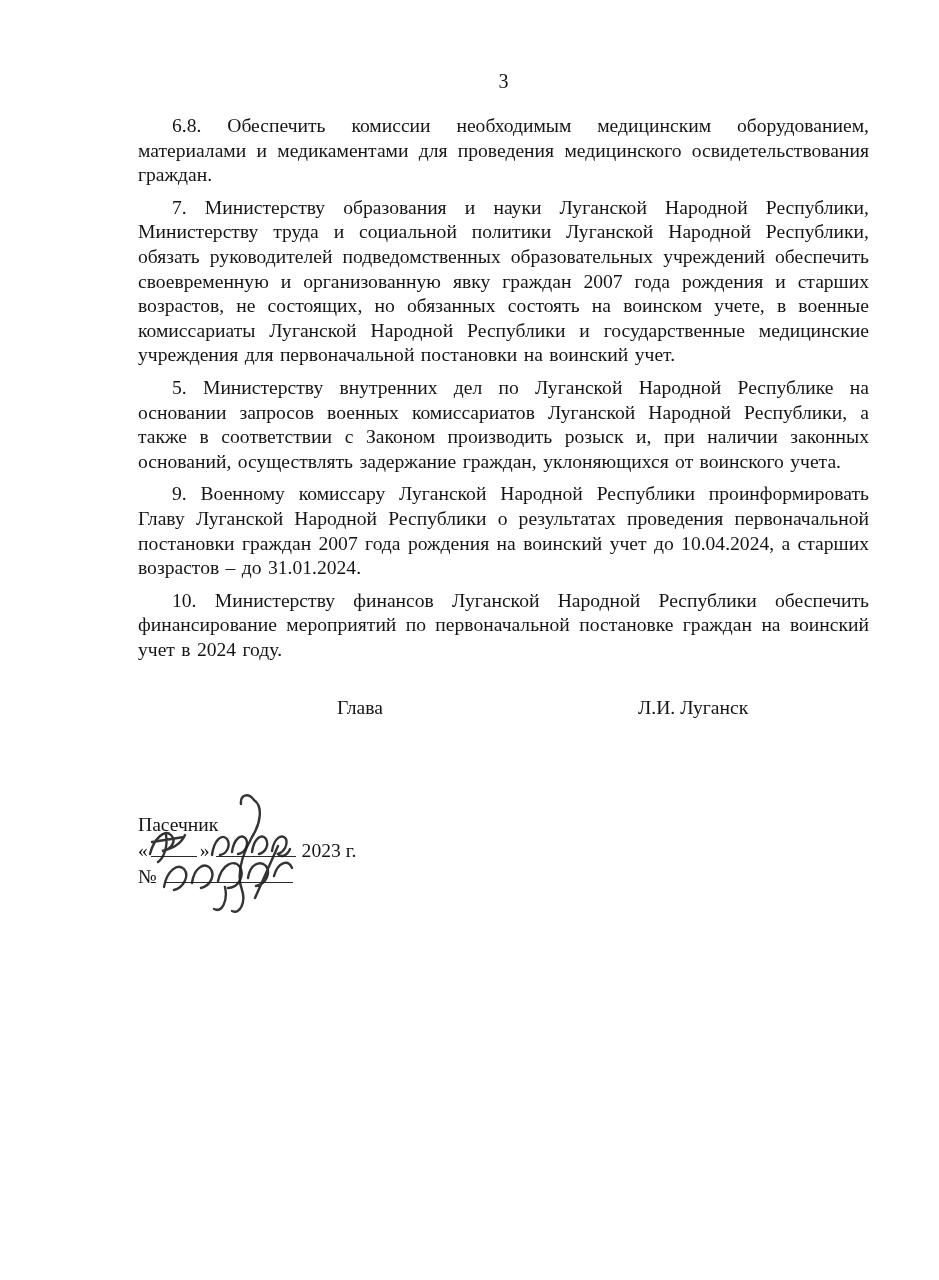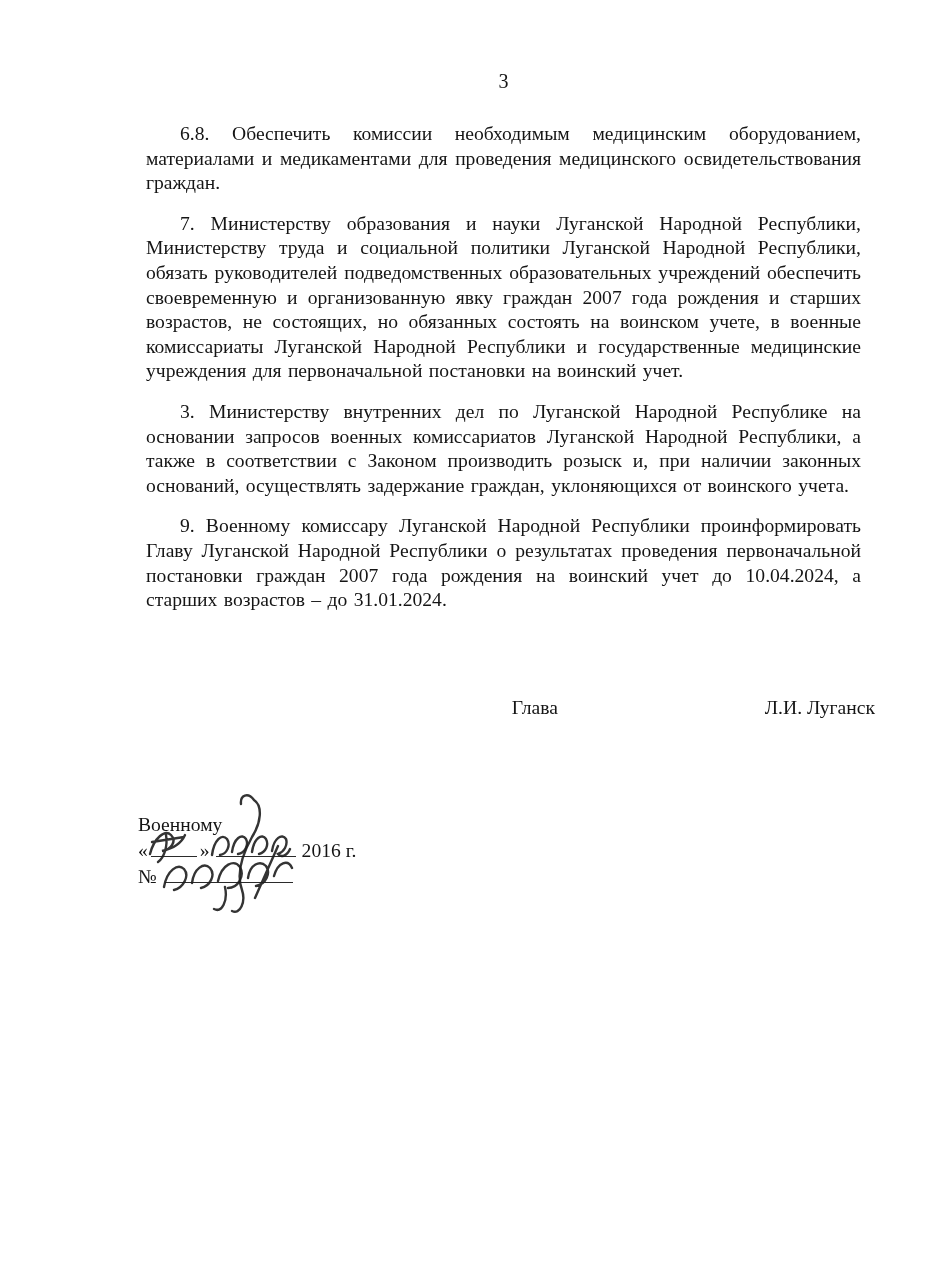--- a/index.html
+++ b/index.html
@@ -22,32 +22,33 @@
     font-size: 20px;
   }
   .content {
     position: absolute;
     top: 106px; left: 130px; width: 747px;
     font-size: 19.6px;
     line-height: 24.6px;
     text-align: justify;
   }
   .content p {
-    margin: 16px;
+    margin: 8px;
     text-indent: 34px;
     word-spacing: 1.5px;
   }
   .sig-block {
     position: absolute;
     top: 696px; left: 130px; width: 747px;
     font-size: 19.6px;
     line-height: 24.6px;
     display: flex;
-    justify-content: flex-end;
+    justify-content: flex-start;
     align-items: flex-end;
+    gap: 48px;
   }
   .sig-left { width: 460px; text-align: center; }
   .sig-right { text-align: right; padding-right: 2px; }
   .issue-block {
     position: absolute;
     top: 812px; left: 138px;
     font-size: 19.6px;
     line-height: 26px;
   }
   .issue-line { white-space: nowrap; }
@@ -78,35 +79,36 @@
 </head>
 <body>
 
 <div class="sheet">
 
   <div class="page-number">3</div>
 
   <div class="content">
     <p>6.8. Обеспечить комиссии необходимым медицинским оборудованием, материалами и медикаментами для проведения медицинского освидетельствования граждан.</p>
     <p>7. Министерству образования и науки Луганской Народной Республики, Министерству труда и социальной политики Луганской Народной Республики, обязать руководителей подведомственных образовательных учреждений обеспечить своевременную и организованную явку граждан 2007 года рождения и старших возрастов, не состоящих, но обязанных состоять на воинском учете, в военные комиссариаты Луганской Народной Республики и государственные медицинские учреждения для первоначальной постановки на воинский учет.</p>
-    <p>3. Министерству внутренних дел по Луганской Народной Республике на основании запросов военных комиссариатов Луганской Народной Республики, а также в соответствии с Законом производить розыск и, при наличии законных оснований, осуществлять задержание граждан, уклоняющихся от воинского учета.</p>
+    <p>5. Министерству внутренних дел по Луганской Народной Республике на основании запросов военных комиссариатов Луганской Народной Республики, а также в соответствии с Законом производить розыск и, при наличии законных оснований, осуществлять задержание граждан, уклоняющихся от воинского учета.</p>
     <p>9. Военному комиссару Луганской Народной Республики проинформировать Главу Луганской Народной Республики о результатах проведения первоначальной постановки граждан 2007 года рождения на воинский учет до 10.04.2024, а старших возрастов – до 31.01.2024.</p>
+    <p>10. Министерству финансов Луганской Народной Республики обеспечить финансирование мероприятий по первоначальной постановке граждан на воинский учет в 2024 году.</p>
   </div>
 
   <div class="sig-block">
     <div class="sig-left">
       <div>Глава</div>
     </div>
     <div class="sig-right">Л.И. Луганск</div>
   </div>
 
   <div class="issue-block">
-    <div class="issue-line">Военному</div>
+    <div class="issue-line">Пасечник</div>
     <div class="issue-line">
-      <span>«</span><span class="uline uline-day"></span><span>»</span><span class="uline uline-month"></span><span>2016 г.</span>
+      <span>«</span><span class="uline uline-day"></span><span>»</span><span class="uline uline-month"></span><span>2023 г.</span>
     </div>
     <div class="issue-line">
       <span>№</span><span class="uline uline-num"></span>
     </div>
   </div>
 
   <svg class="hand-svg" viewBox="0 0 260 150">
 
     <path d="M 20 76 C 24 60, 35 51, 41 57 C 47 63, 41 72, 32 73 C 41 71, 51 66, 55 57 M 22 64 L 54 59 M 36 57 C 38 68, 34 80, 28 84"></path>
 

